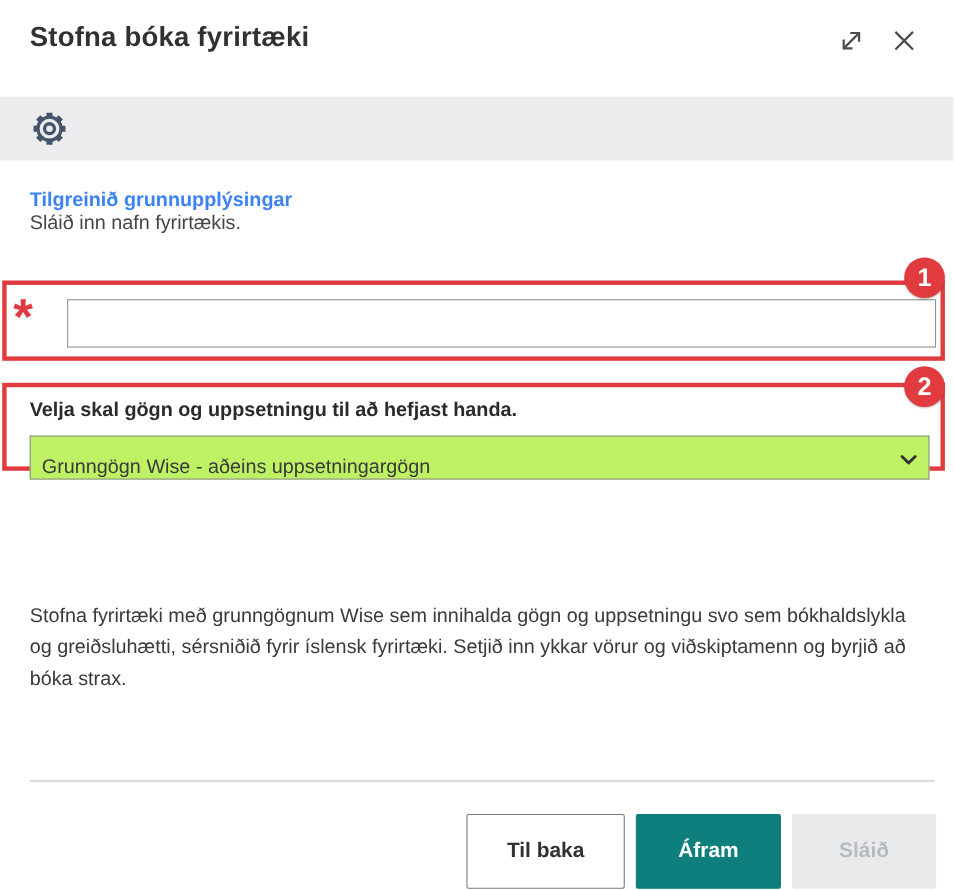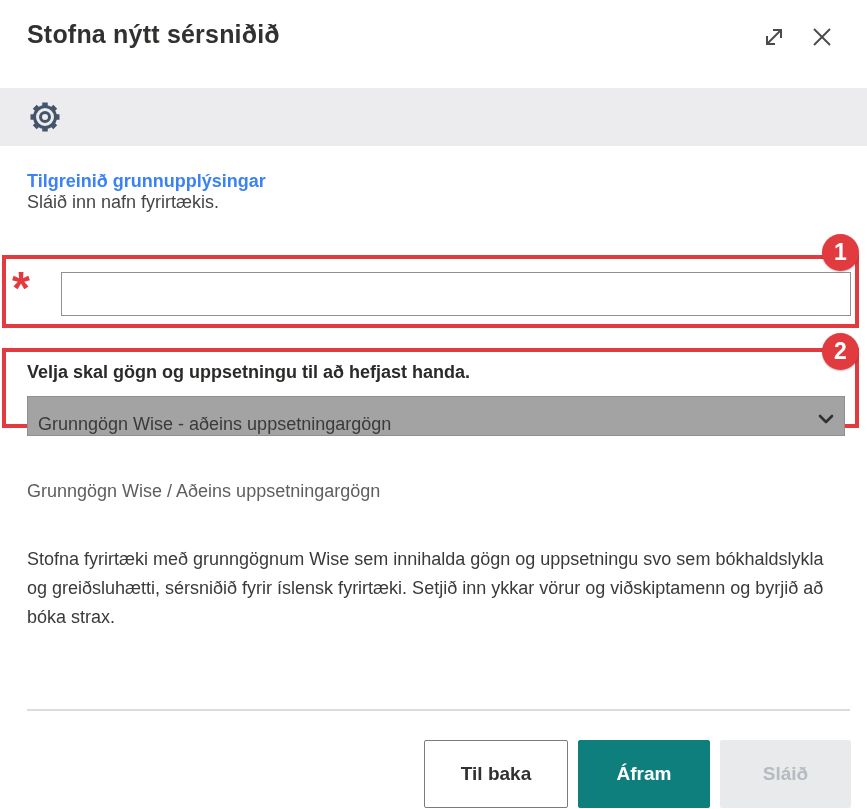--- a/index.html
+++ b/index.html
@@ -39,21 +39,21 @@
          color:#fff;font-size:23px;font-weight:600;display:flex;align-items:center;justify-content:center;
          z-index:5;box-shadow:0 1px 2px rgba(0,0,0,.25);}
   .badge.b1{left:822px;top:234px;}
   .badge.b2{left:822px;top:333px;}
 
   .req-marker{position:absolute;left:6px;top:6px;font-size:46px;line-height:46px;font-weight:600;color:var(--annotation-red);}
   .name-input{position:absolute;left:55px;top:13px;width:790px;height:44px;border:1px solid #919191;
               background:#fff;font-size:18px;padding:0 10px;color:#323130;outline:none;}
 
   .select-label{position:absolute;left:21px;top:10px;font-size:18px;font-weight:700;color:#2b2a29;}
-  .fake-select{position:absolute;left:21px;top:44px;width:818px;height:40px;border:1px solid #8f8f8f;background:#a3a3a3;
+  .fake-select{position:absolute;left:21px;top:44px;width:818px;height:40px;border:1px solid #8f8f8f;background:#bef264;
                display:flex;align-items:center;padding:16px 34px 0 10px;cursor:pointer;}
   .fake-select .sel-text{font-size:18px;color:#3b3a39;white-space:nowrap;overflow:hidden;}
   .fake-select .chev{position:absolute;right:10px;top:14px;}
   .fake-select svg{stroke:#323130;fill:none;stroke-width:2.6;stroke-linecap:round;stroke-linejoin:round;}
 
   .summary{position:absolute;left:27px;top:481px;font-size:18px;color:#605e5c;}
   .description{position:absolute;left:27px;top:545px;width:800px;font-size:18px;line-height:29px;color:#3b3a39;}
 
   .divider{position:absolute;left:27px;top:709px;width:823px;height:2px;background:#dcdcdc;}
 
@@ -61,21 +61,21 @@
   .btn{position:absolute;top:740px;height:68px;border-radius:2px;font-family:inherit;font-size:19px;font-weight:600;cursor:pointer;}
   .btn.back{left:424px;width:144px;background:#fff;border:1px solid #7d7b79;color:#323130;}
   .btn.next{left:578px;width:132px;background:var(--primary-teal);border:1px solid var(--primary-teal);color:#fff;font-weight:700;text-align:center;}
   .btn.finish{left:720px;width:131px;background:var(--disabled-bg);border:none;color:var(--disabled-text);cursor:default;}
 </style>
 </head>
 <body>
 
 <div class="dialog">
 
-  <div class="title">Stofna nýtt sérsniðið</div>
+  <div class="title">Stofna bóka fyrirtæki</div>
 
   <button class="hdr-btn expand">
     <span>
       <svg width="26" height="26" viewBox="0 0 26 26">
         <line x1="6" y1="20" x2="20" y2="6"></line>
         <polyline points="12,6 20,6 20,14"></polyline>
         <polyline points="6,12 6,20 14,20"></polyline>
       </svg>
     </span>
   </button>
@@ -125,21 +125,20 @@
       <span class="sel-text">Grunngögn Wise - aðeins uppsetningargögn</span>
       <span class="chev">
         <svg width="16" height="11" viewBox="0 0 16 11">
           <polyline points="2,2 8,8 14,2"></polyline>
         </svg>
       </span>
     </div>
   </div>
   <div class="badge b2">2</div>
 
-  <div class="summary">Grunngögn Wise / Aðeins uppsetningargögn</div>
   <div class="description">Stofna fyrirtæki með grunngögnum Wise sem innihalda gögn og uppsetningu svo sem bókhaldslykla og greiðsluhætti, sérsniðið fyrir íslensk fyrirtæki. Setjið inn ykkar vörur og viðskiptamenn og byrjið að bóka strax.</div>
 
   <div class="divider"></div>
 
   <button class="btn back">Til baka</button>
   <button class="btn next">Áfram</button>
   <button class="btn finish" disabled="">Sláið</button>
 
 </div>
 

